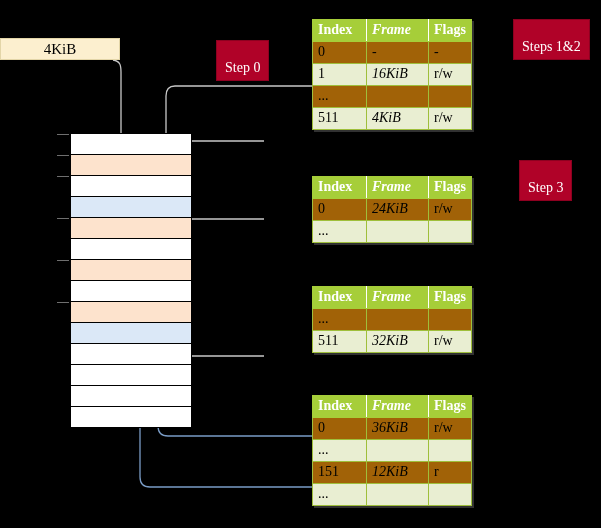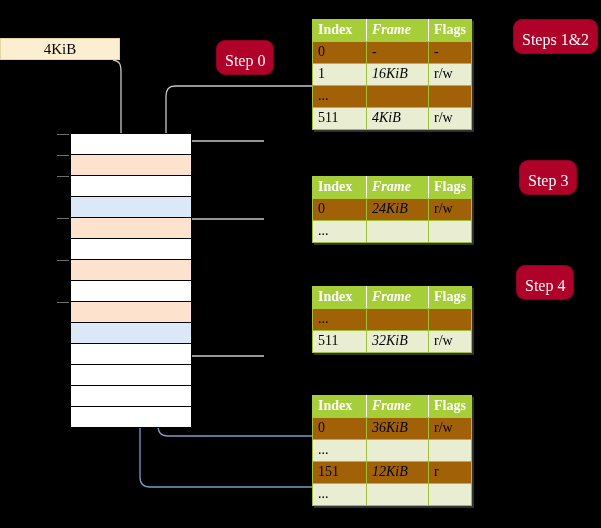--- a/index.html
+++ b/index.html
@@ -19,23 +19,23 @@
     background:#fcefcf;border:1px solid #e3d5a8;
     box-sizing:border-box;
     display:flex;align-items:center;justify-content:center;
     font-size:15px;line-height:1;
   }
 
   
   .badge{
     position:absolute;
     background:#b00228;color:#fff;
-    font-size:16px;line-height:1;
-    padding:12px 8px 5px 8px;
-    border-radius:9px;
+    font-size:14px;line-height:1;
+    padding:20px 8px 5px 8px;
+    border-radius:0;
     border:1px solid #8e0020;
     white-space:nowrap;
   }
   #badge-step0{left:188px;top:40px;margin-left:28px;}
   #badge-steps12{left:513px;top:19px;}
   #badge-step3{left:519px;top:160px;}
   #badge-step4{left:516px;top:265px;}
 
   
   .memcol{
@@ -129,21 +129,20 @@
     </g>
   </svg>
 
   <div class="memlabel">
     <span>4KiB</span>
   </div>
 
   <div class="badge" id="badge-step0">Step 0</div>
   <div class="badge" id="badge-steps12">Steps 1&amp;2</div>
   <div class="badge" id="badge-step3">Step 3</div>
-  <div class="badge" id="badge-step4">Step 4</div>
 
   <div class="memcol" id="memory-column">
       <div class="memrow plain" style="position: relative;">
         <span class="tick" style="top: 0px;"></span>
       </div>
       <div class="memrow orange" style="position: relative;">
         <span class="tick" style="top: 0px;"></span>
       </div>
       <div class="memrow plain" style="position: relative;">
         <span class="tick" style="top: 0px;"></span>

